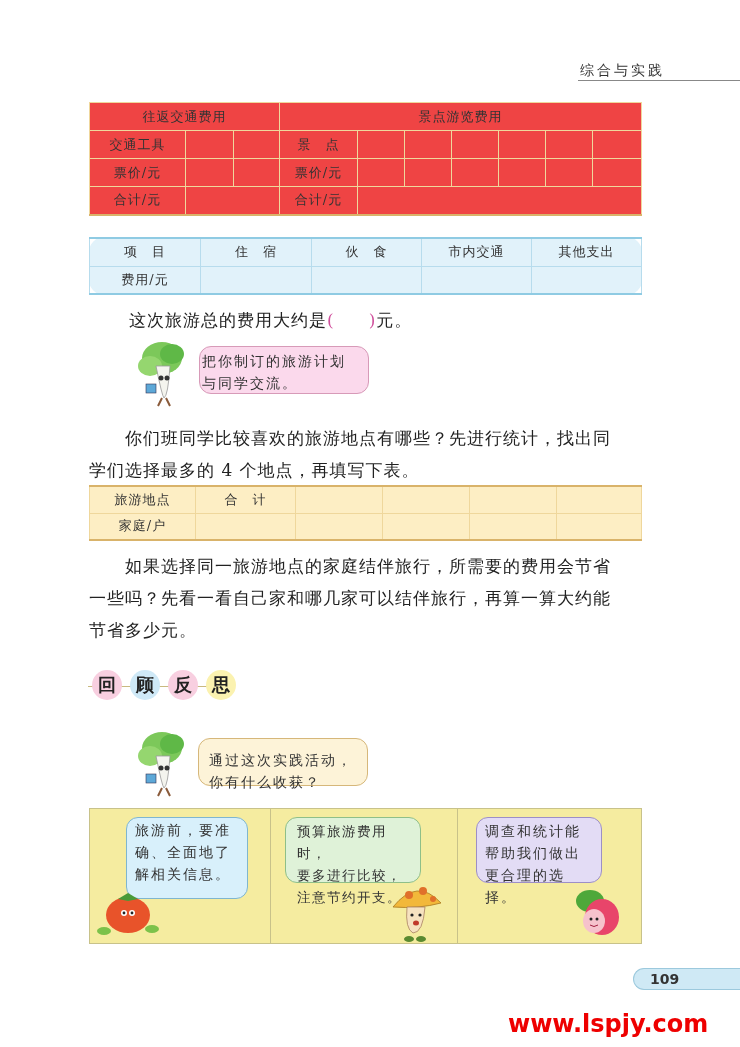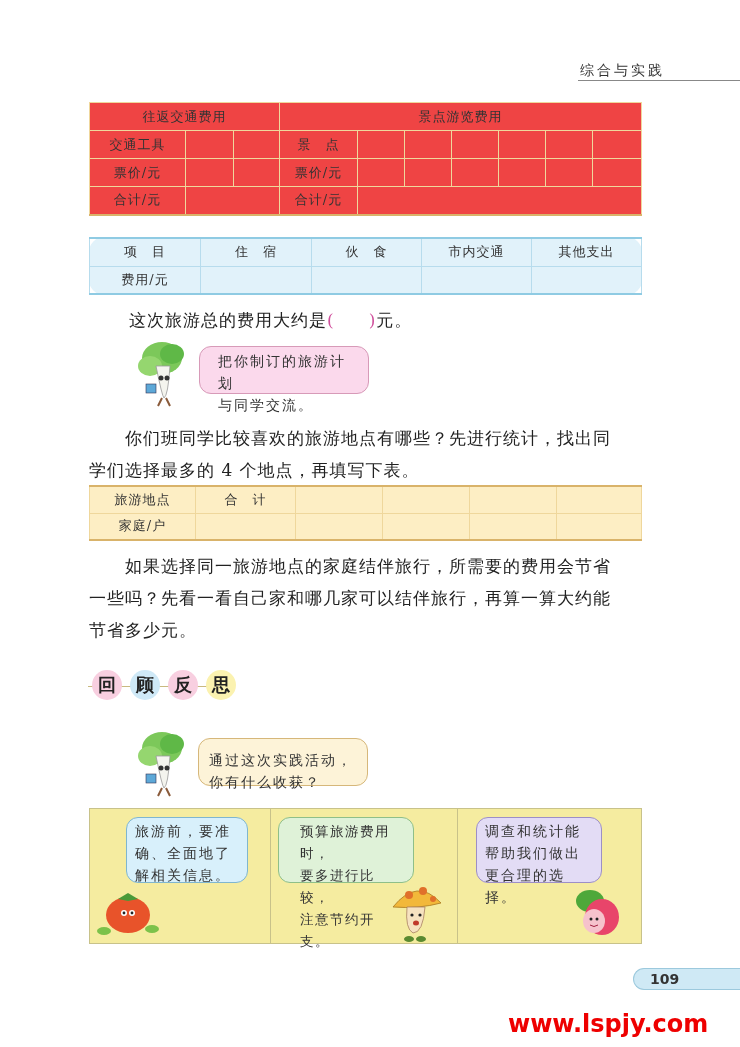--- a/index.html
+++ b/index.html
@@ -110,21 +110,21 @@
 <svg class="mascot" style="left:134px; top:336px;" width="58" height="72" viewBox="0 0 58 72">
   <ellipse cx="28" cy="22" rx="20" ry="16" fill="#7cc85a"></ellipse>
   <ellipse cx="16" cy="30" rx="12" ry="10" fill="#95d66f"></ellipse>
   <ellipse cx="38" cy="18" rx="12" ry="10" fill="#5fb847"></ellipse>
   <path d="M22 30 Q28 60 30 62 Q34 60 36 30 Z" fill="#f4f4ee" stroke="#999" stroke-width="0.8"></path>
   <circle cx="27" cy="42" r="2.5" fill="#333"></circle>
     <circle cx="33" cy="42" r="2.5" fill="#333"></circle>
   <rect x="12" y="48" width="10" height="9" fill="#5da8d8" stroke="#335" stroke-width="0.6"></rect>
   <path d="M28 62 L24 70 M32 62 L36 70" stroke="#8a5a3a" stroke-width="2"></path>
 </svg>
-<div class="bubble" style="left:199px; top:346px; width:170px; height:48px; background:#fbd9ec; border:1px solid #d79ab8; padding:3px 18px;">
+<div class="bubble" style="left:199px; top:346px; width:170px; height:48px; background:#fbd9ec; border:1px solid #d79ab8; padding:3px 2px;">
   <div>把你制订的旅游计划</div>
   <div>与同学交流。</div>
 </div>
 
 <div class="para" style="top:422px;">
   <div>　　你们班同学比较喜欢的旅游地点有哪些？先进行统计，找出同</div>
   <div>学们选择最多的 4 个地点，再填写下表。</div>
 </div>
 
 <table class="t3">
@@ -172,38 +172,38 @@
   <rect x="12" y="48" width="10" height="9" fill="#5da8d8" stroke="#335" stroke-width="0.6"></rect>
   <path d="M28 62 L24 70 M32 62 L36 70" stroke="#8a5a3a" stroke-width="2"></path>
 </svg>
 <div class="bubble" style="left:198px; top:738px; width:170px; height:48px; background:#fdf3d8; border:1px solid #d6b77a; padding:10px 10px;">
   <div>通过这次实践活动，</div>
   <div>你有什么收获？</div>
 </div>
 
 <div class="panel">
   <div class="panel-cell" style="width:181px;">
-    <div class="bubble" style="left:36px; top:8px; width:122px; height:66px; background:#d8f0fb; border:1px solid #7fb6cf; padding:2px 8px;">
+    <div class="bubble" style="left:36px; top:8px; width:122px; height:82px; background:#d8f0fb; border:1px solid #7fb6cf; padding:2px 8px;font-family:Liberation Serif, serif;">
       <div>旅游前，要准</div>
       <div>确、全面地了</div>
       <div>解相关信息。</div>
     </div>
     <svg style="position:absolute; left:6px; top:80px;" width="66" height="50" viewBox="0 0 66 50">
       <ellipse cx="32" cy="26" rx="22" ry="18" fill="#e8532a"></ellipse>
       <path d="M22 10 L32 4 L42 10 L32 12 Z" fill="#4a9a38"></path>
       <circle cx="28" cy="24" r="3" fill="#fff"></circle>
         <circle cx="36" cy="24" r="3" fill="#fff"></circle>
       <circle cx="28" cy="24" r="1.4" fill="#222"></circle>
         <circle cx="36" cy="24" r="1.4" fill="#222"></circle>
       <ellipse cx="8" cy="42" rx="7" ry="4" fill="#7cc24a"></ellipse>
         <ellipse cx="56" cy="40" rx="7" ry="4" fill="#7cc24a"></ellipse>
     </svg>
   </div>
   <div class="panel-cell" style="width:187px;">
-    <div class="bubble" style="left:7px; top:8px; width:136px; height:66px; background:#dff2d8; border:1px solid #8fbf88; padding:2px 21px; font-size:13.5px; letter-spacing:1.5px;">
+    <div class="bubble" style="left:14px; top:8px; width:136px; height:66px; background:#dff2d8; border:1px solid #8fbf88; padding:2px 11px; font-size:13.5px; letter-spacing:1.5px;">
       <div>预算旅游费用时，</div>
       <div>要多进行比较，</div>
       <div>注意节约开支。</div>
     </div>
     <svg style="position:absolute; left:118px; top:70px;" width="56" height="64" viewBox="0 0 56 64">
       <path d="M4 28 Q28 -2 52 24 Q30 30 4 28 Z" fill="#f2b83a" stroke="#a87820" stroke-width="0.8"></path>
       <circle cx="20" cy="16" r="4" fill="#e0702a"></circle>
         <circle cx="34" cy="12" r="4" fill="#e0702a"></circle>
         <circle cx="44" cy="20" r="3" fill="#e0702a"></circle>
       <path d="M18 28 Q16 50 24 54 Q34 54 36 28 Z" fill="#f6e2c0" stroke="#a88060" stroke-width="0.8"></path>

